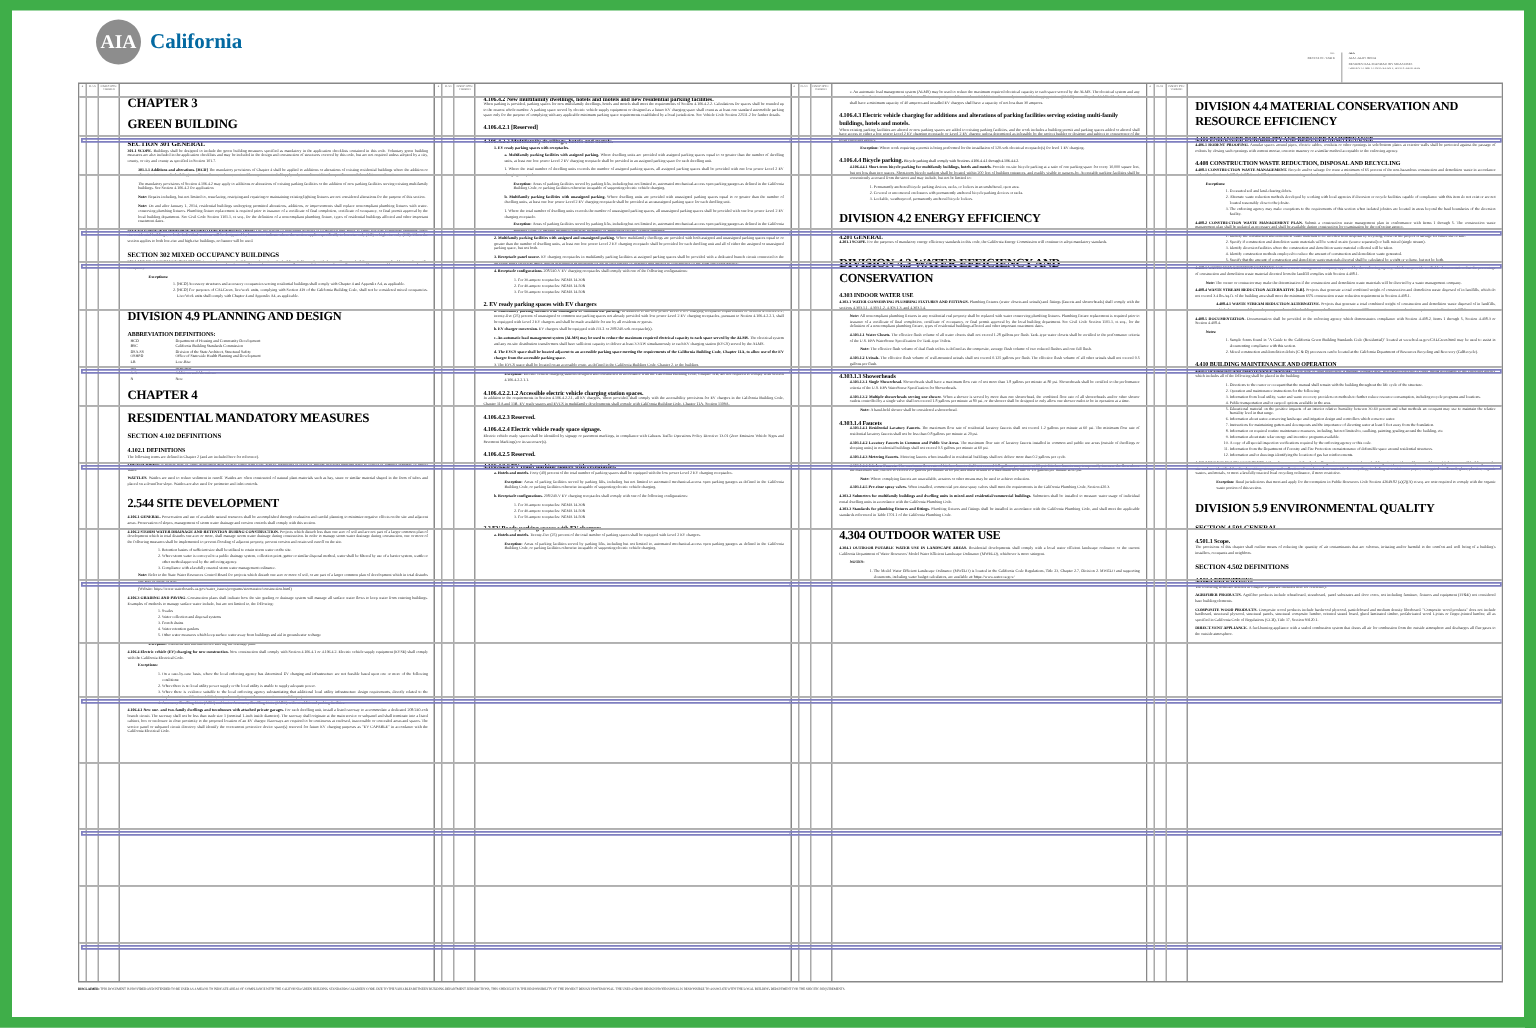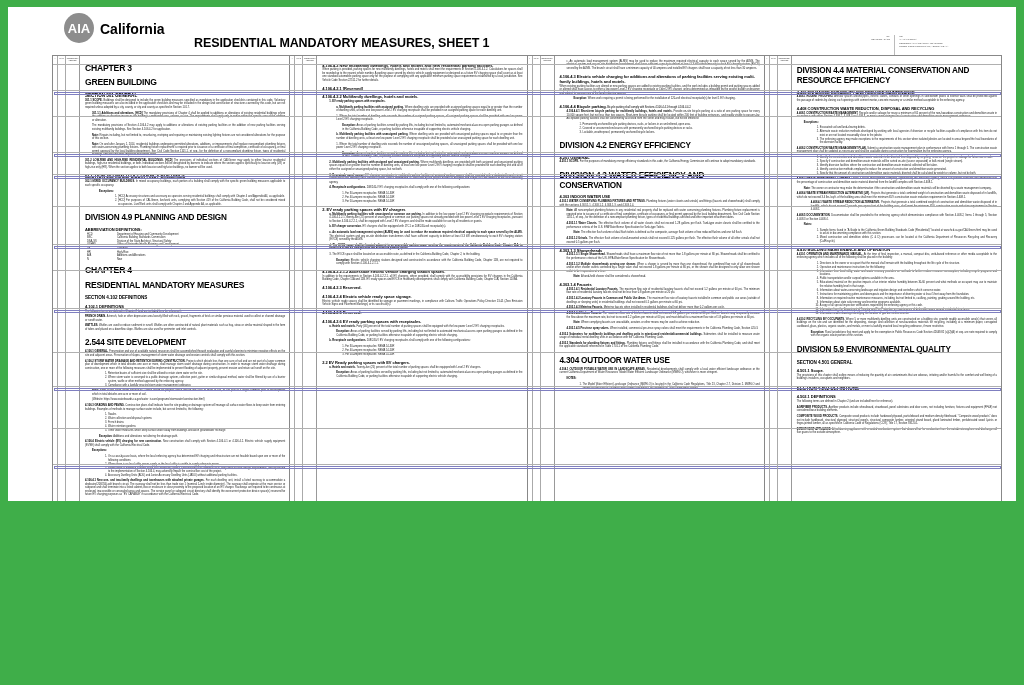--- a/index.html
+++ b/index.html
@@ -7,38 +7,39 @@
   html, body {
     margin: 0; padding: 0;
     width: 1024px; height: 685px;
     overflow: hidden;
     background: #3fae49;
     font-family: "Liberation Sans", sans-serif;
   }
   #sheet {
     position: absolute;
     left: 8px; top: 7px;
-    width: 1008px; height: 494px;
+    width: 1008px; height: 671px;
     background: #ffffff;
     overflow: hidden;
+    font-family: Liberation Serif, serif;
   }
   
   #titleblock {
     position: absolute; left: 0; top: 0; width: 100%; height: 48px;
   }
   #aia-logo {
     position: absolute; left: 56px; top: 6px;
     width: 30px; height: 30px; border-radius: 50%;
     background: #8d8d8d; color: #fff;
     font-size: 13px; font-weight: bold; letter-spacing: 0px;
     display: flex; align-items: center; justify-content: center;
   }
   #aia-word {
     position: absolute; left: 92px; top: 14px;
-    font-size: 14px; font-weight: bold; color: #000000;
+    font-size: 14px; font-weight: bold; color: #0369a1;
   }
   #doc-title {
     position: absolute; left: 180px; top: 5px;
     font-size: 20.5px; font-weight: bold; color: #000;
     letter-spacing: -0.2px; white-space: nowrap;
   }
   #doc-subtitle {
     position: absolute; left: 186px; top: 29px;
     font-size: 12.5px; font-weight: bold; color: #000;
     letter-spacing: -0.1px; white-space: nowrap;
@@ -162,21 +163,20 @@
   #disclaimer b { font-weight: bold; color: #000; }
 </style>
 </head>
 <body>
 
 <div id="sheet">
 
   <div id="titleblock">
     <div id="aia-logo">AIA</div>
     <div id="aia-word">California</div>
-    <div id="doc-subtitle">RESIDENTIAL MANDATORY MEASURES, SHEET 1</div>
     <div id="tb-right">
       <div class="tb-col a">
           <span class="tb-line">No.</span>
           <span class="tb-line">REVISION / DATE</span>
         </div>
       <div class="tb-rule"></div>
       <div class="tb-col b">
           <span class="tb-line bold">AIA</span>
           <span class="tb-line">AIA CALIFORNIA</span>
           <span class="tb-line">RESIDENTIAL MANDATORY MEASURES</span>

